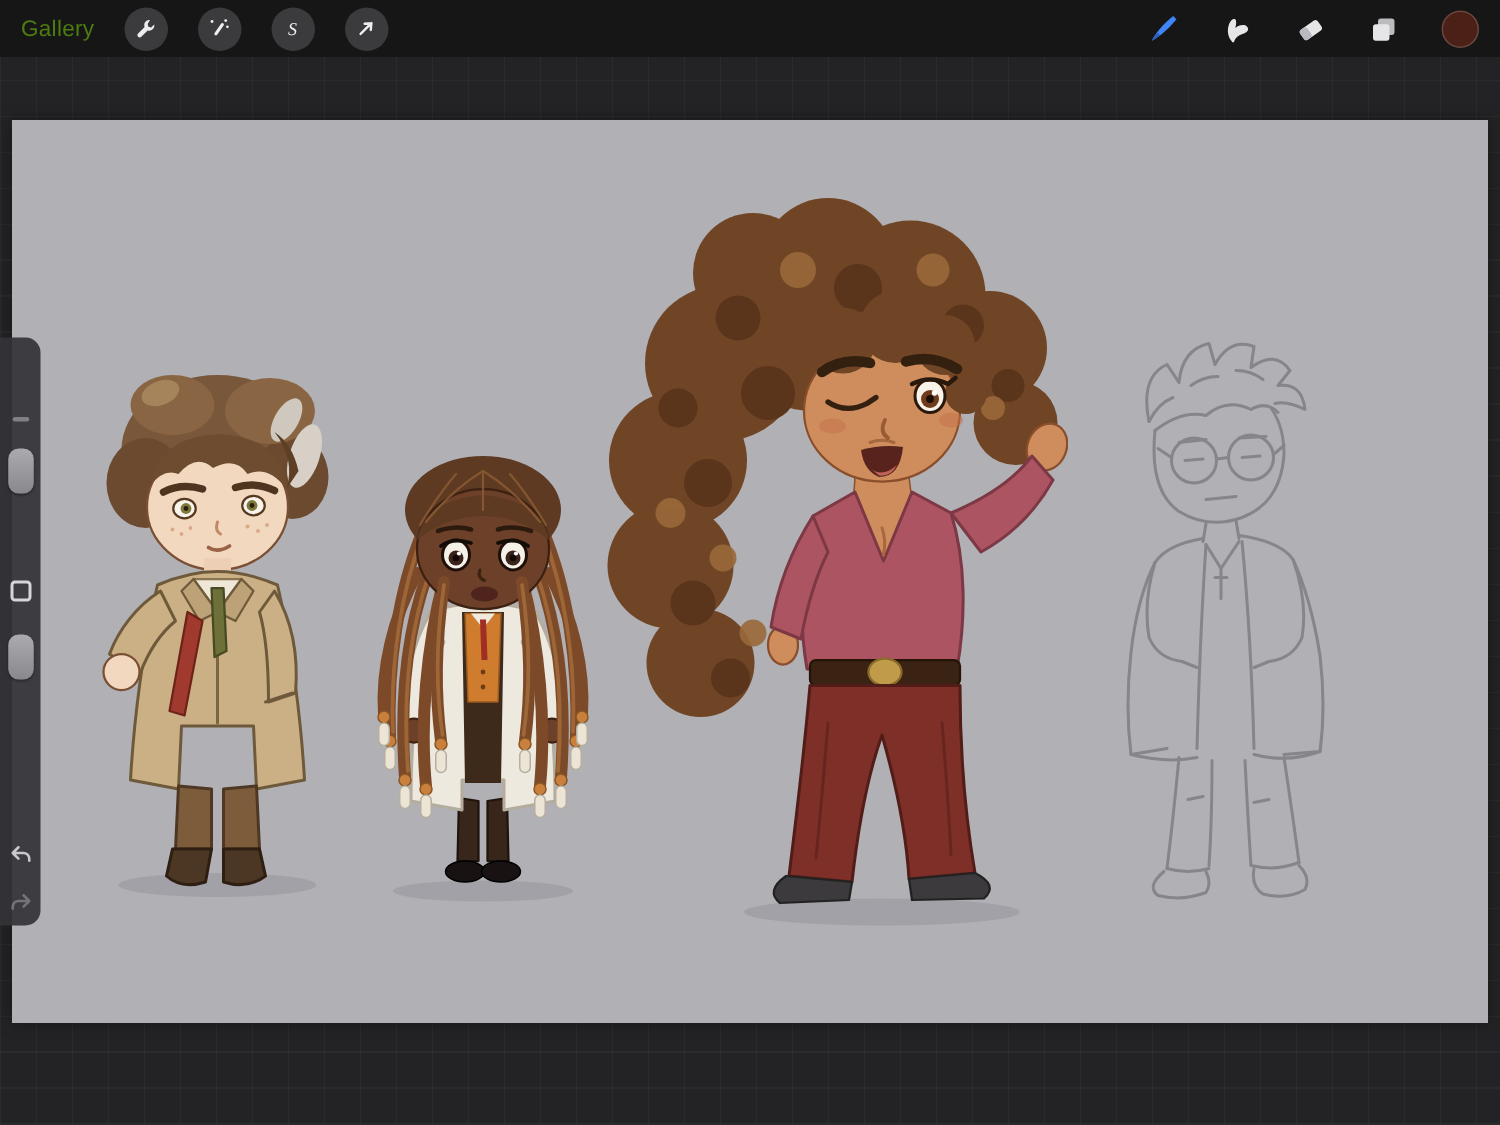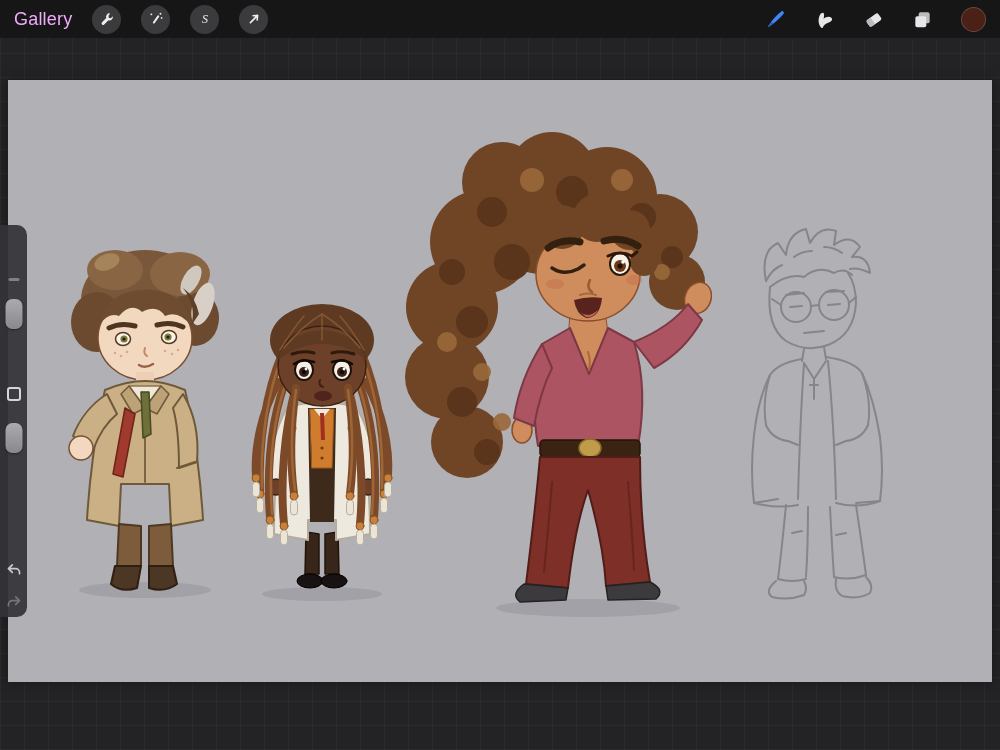--- a/index.html
+++ b/index.html
@@ -3,21 +3,21 @@
 <meta charset="utf-8">
 <style>
   * { margin:0; padding:0; box-sizing:border-box; }
   html,body { width:1000px; height:750px; overflow:hidden; background:#111; font-family:"Liberation Sans", sans-serif; }
   .app { position:relative; width:1000px; height:750px; background:var(--workspace-bg,#232325); }
 
   
   .topbar { position:absolute; top:0; left:0; right:0; height:38px; background:var(--topbar-bg,#161617);
             display:flex; align-items:center; justify-content:space-between; padding:0 14px; z-index:20; }
   .topbar-left { display:flex; align-items:center; gap:20px; }
-  .gallery { color:#f0abfc; font-size:18px; letter-spacing:.2px; cursor:default; background:none; border:none; font-family:inherit; }
+  .gallery { color:#4d7c0f; font-size:15px; letter-spacing:.2px; cursor:default; background:none; border:none; font-family:inherit; }
   .tool-circle { width:29px; height:29px; border-radius:50%; background:#3b3b3e; border:none;
                  display:flex; align-items:center; justify-content:center; padding:0; cursor:pointer; }
   .topbar-right { display:flex; align-items:center; gap:28px; }
   .ghost-btn { background:none; border:none; display:flex; align-items:center; justify-content:center; padding:0; cursor:pointer; }
   .swatch { display:block; width:25px; height:25px; border-radius:50%; background:var(--color-swatch,#4a2017);
             box-shadow: inset 0 0 0 1px rgba(255,255,255,.18); }
 
   
   .workspace { position:absolute; top:38px; left:0; right:0; bottom:0; background:var(--workspace-bg,#232325);
                background-image:

